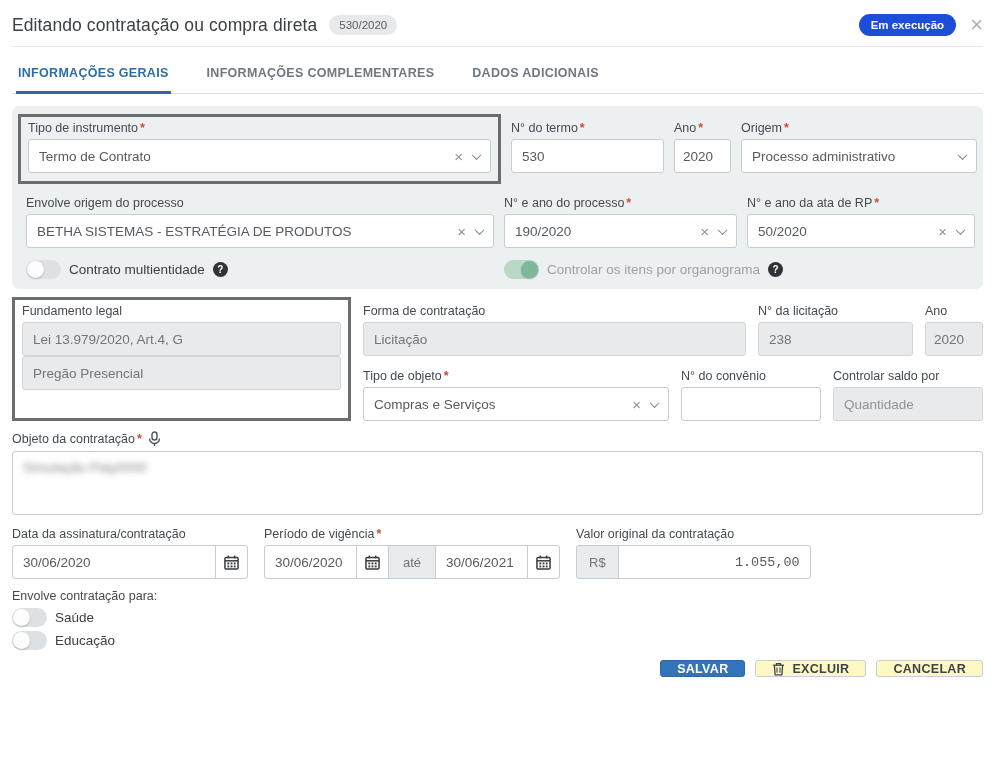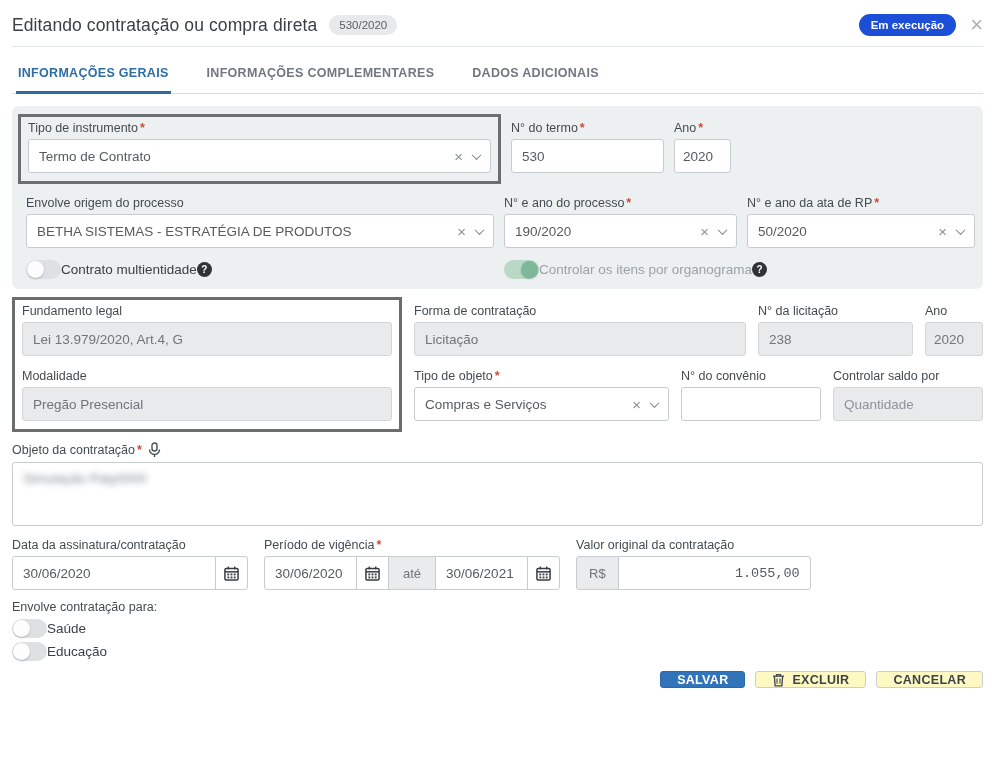--- a/index.html
+++ b/index.html
@@ -34,32 +34,32 @@
   .clear-x { color:#8a9198; font-size:15px; margin-right:10px; cursor:pointer; }
   .chev { display:inline-block; width:7px; height:7px; border-right:1.6px solid #7b828a; border-bottom:1.6px solid #7b828a; transform:rotate(45deg) translate(-1px,-1px); }
 
   
   .section-gray { background:#edf0f1; border-radius:7px; margin-top:12px; padding:8px 6px 10px 6px; }
   .row { display:flex; gap:10px; }
   .hl-box { border:3px solid #6a6e70; padding:4px 7px 8px 7px; }
   .mt12 { margin-top:12px; }
   .pl8 { padding-left:8px; }
 
-  .toggle-row { display:flex; align-items:center; }
+  .toggle-row { display:flex; align-items:center; gap:8px; }
   .switch { width:35px; height:19px; border-radius:10px; background:#dde1e3; position:relative; flex:none; cursor:pointer; }
   .switch::after { content:""; position:absolute; left:1px; top:1px; width:17px; height:17px; border-radius:50%; background:#fdfdfd; box-shadow:0 1px 2px rgba(0,0,0,.22); }
   .switch.on { background:#b9d8c6; }
   .switch.on::after { left:auto; right:1px; background:#7db89a; }
   .tog-label { font-size:13.5px; color:#3a4046; }
   .tog-label.muted { color:#9aa2a8; }
   .help-icon { width:15px; height:15px; border-radius:50%; background:#2e3338; color:#fff; font-size:10px; font-weight:700; display:inline-flex; align-items:center; justify-content:center; cursor:pointer; flex:none; }
 
   
   .section2 { display:flex; gap:12px; margin-top:8px; }
-  .hl-box2 { border:3px solid #6a6e70; width:390px; flex:none; padding:4px 7px 8px 7px; }
+  .hl-box2 { border:3px solid #6a6e70; width:339px; flex:none; padding:4px 7px 8px 7px; }
   .s2-right { flex:1; padding-top:7px; }
 
   
   .label-row { display:flex; align-items:center; gap:6px; margin-bottom:4px; }
   .textarea { height:64px; border:1px solid #c7ccd1; border-radius:3px; padding:8px 10px; font-size:13.5px; background:#fff; }
   .blurred { filter: blur(3px); color:#7d848a; }
 
   
   .igroup { display:flex; }
   .igroup > * { border:1px solid #c7ccd1; margin-left:-1px; height:34px; }
@@ -114,20 +114,29 @@
           <span>N° do termo</span><span class="req">*</span>
         </label>
         <input class="txt" value="530" style="">
       </div>
       <div style="width:57px; flex:none; padding-top:7px;">
         <label class="flabel">
           <span>Ano</span><span class="req">*</span>
         </label>
         <input class="txt" style="padding: 0px 8px;" value="2020">
       </div>
+      <div style="flex:1; padding-top:7px;">
+        <label class="flabel">
+          <span>Origem</span><span class="req">*</span>
+        </label>
+        <div class="ctl">
+          <span class="val">Processo administrativo</span>
+          <span class="chev"></span>
+        </div>
+      </div>
     </div>
 
     <div class="row mt12 pl8" style="padding-right:2px;">
       <div style="width:468px; flex:none;">
         <label class="flabel">
           <span>Envolve origem do processo</span>
         </label>
         <div class="ctl">
           <span class="val">BETHA SISTEMAS - ESTRATÉGIA DE PRODUTOS</span>
           <span class="clear-x">×</span>
@@ -171,23 +180,20 @@
   </div>
 
   <div class="section2">
     <div class="hl-box2">
       <label class="flabel">
         <span>Fundamento legal</span>
       </label>
       <div class="ctl dis">
         <span class="val">Lei 13.979/2020, Art.4, G</span>
       </div>
-      <label class="flabel" style="margin-top:13px;">
-        <span>Modalidade</span>
-      </label>
       <div class="ctl dis">
         <span class="val">Pregão Presencial</span>
       </div>
     </div>
 
     <div class="s2-right">
       <div class="row" style="gap:12px;">
         <div style="flex:1;">
           <label class="flabel">
             <span>Forma de contratação</span>

